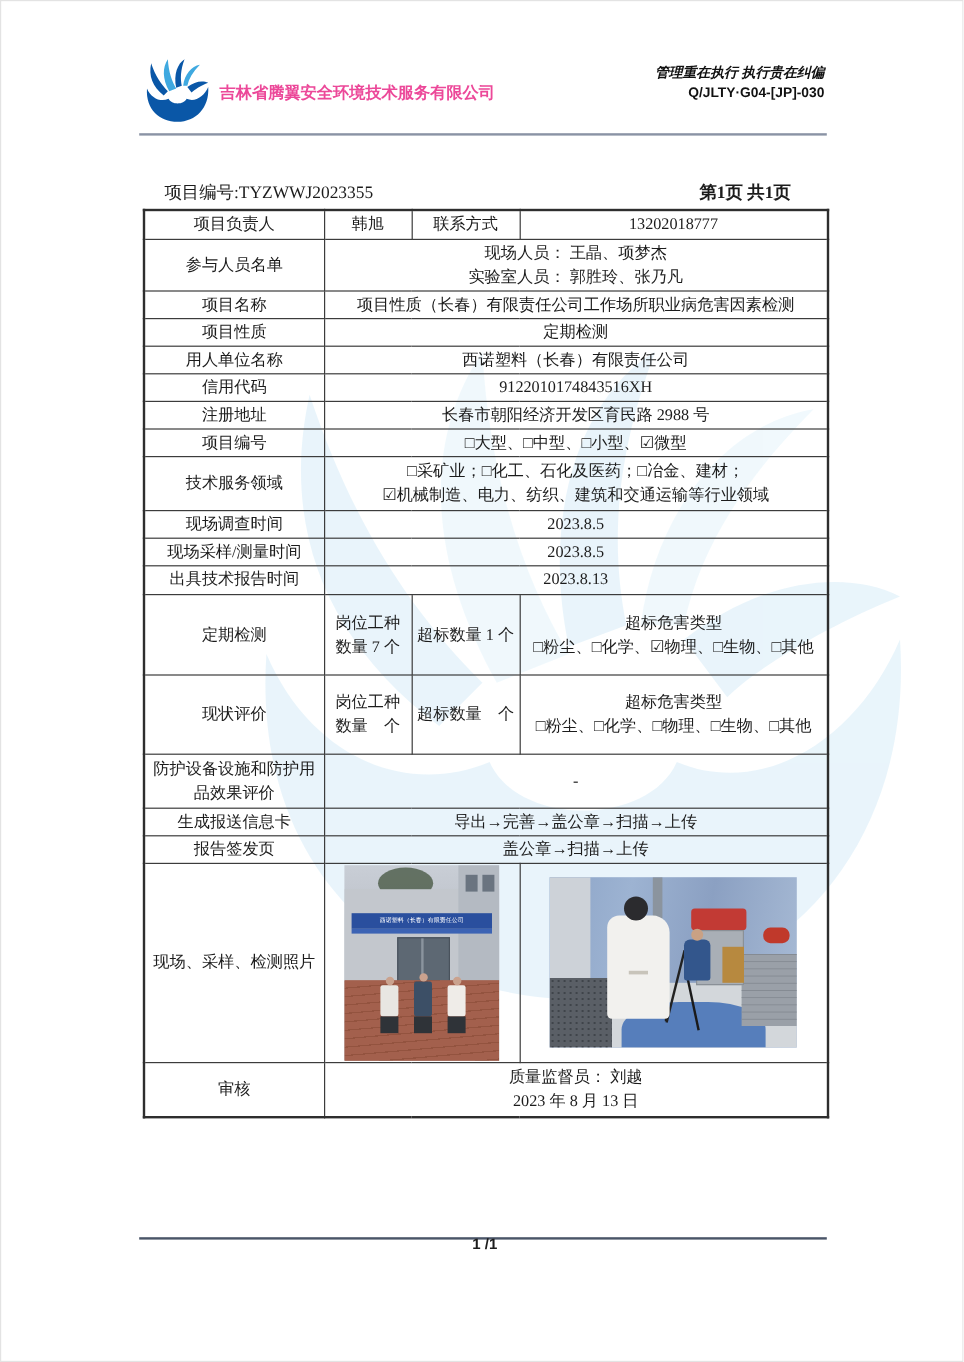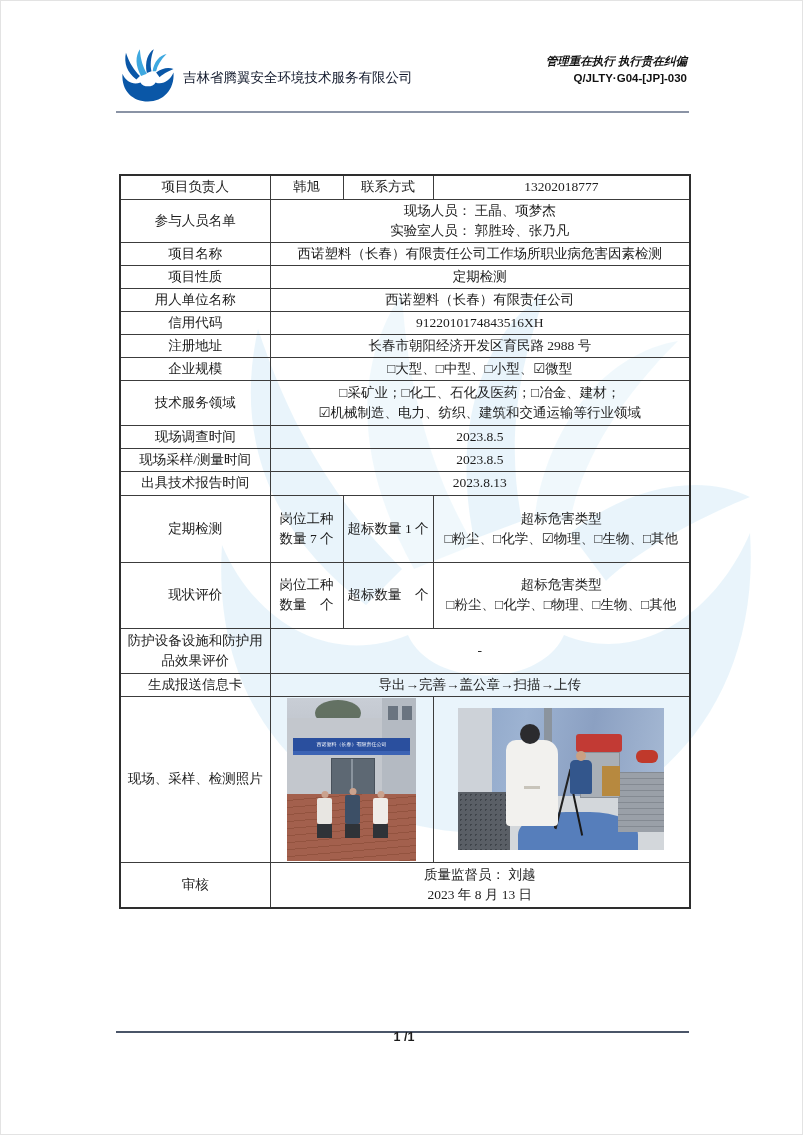--- a/index.html
+++ b/index.html
@@ -11,21 +11,21 @@
     border:1px solid #e3e3e3;
     box-sizing:border-box;
     font-family:"Liberation Serif","DejaVu Serif",serif;
     color:#1c1c1c;
   }
   
   .logo{position:absolute;left:118px;top:46px;width:58px;height:58px;}
   .company-name{
     position:absolute;left:182px;top:68px;
     font-family:"Liberation Sans","DejaVu Sans",sans-serif;
-    font-weight:normal;font-size:13.5px;color:#0f172a;
+    font-weight:bold;font-size:13.5px;color:#ec4899;
   }
   .header-right{
     position:absolute;right:115px;top:52px;text-align:right;
     font-family:"Liberation Sans","DejaVu Sans",sans-serif;
     font-weight:bold;font-size:11.5px;color:#111;line-height:1.5;
   }
   .slogan{font-style:italic;}
   .header-rule{
     position:absolute;left:115px;top:110px;width:573px;height:2px;
     background:#8a93a5;
@@ -132,20 +132,24 @@
     <path d="M58,42 C60,26 70,14 82,12 C72,22 66,32 64,42 Z" fill="#3fa9e0"></path>
     <path d="M64,44 C74,36 86,34 94,38 C84,42 74,48 70,52 Z" fill="#0a57a7"></path>
   </svg>
   <div class="company-name">吉林省腾翼安全环境技术服务有限公司</div>
   <div class="header-right">
     <div class="slogan">管理重在执行 执行贵在纠偏</div>
     <div class="doc-code">Q/JLTY·G04-[JP]-030</div>
   </div>
   <div class="header-rule"></div>
 
+  <div class="meta-line">
+    <span class="project-no">项目编号:TYZWWJ2023355</span>
+    <span class="page-info">第1页 共1页</span>
+  </div>
 
   <svg class="watermark" viewBox="0 0 100 100" preserveAspectRatio="xMidYMid meet">
     <path d="M6,46 C4,76 24,94 50,94 C76,94 96,74 94,44 C88,58 75,66 63,61 C59,70 41,70 37,61 C25,66 12,60 6,46 Z" fill="#7fc3e8"></path>
     <path d="M30,56 C14,44 8,28 12,10 C18,28 26,40 36,50 Z" fill="#7fc3e8"></path>
     <path d="M38,50 C28,32 28,16 36,4 C37,22 42,36 48,46 Z" fill="#aadcf2"></path>
     <path d="M48,45 C44,26 50,10 60,4 C54,20 54,32 56,42 Z" fill="#7fc3e8"></path>
     <path d="M58,42 C60,26 70,14 82,12 C72,22 66,32 64,42 Z" fill="#aadcf2"></path>
     <path d="M64,44 C74,36 86,34 94,38 C84,42 74,48 70,52 Z" fill="#7fc3e8"></path>
   </svg>
 
@@ -168,21 +172,21 @@
     <tr style="height:43px">
       <td class="lbl">参与人员名单</td>
       <td colspan="3" class="two-line">
         <div>现场人员： 王晶、项梦杰</div>
         <div>实验室人员： 郭胜玲、张乃凡</div>
       </td>
     </tr>
 
     <tr style="height:23px">
       <td class="lbl">项目名称</td>
-      <td colspan="3">西诺塑料（长春）有限责任公司工作场所职业病危害因素检测</td>
+      <td colspan="3">项目性质（长春）有限责任公司工作场所职业病危害因素检测</td>
     </tr>
 
     <tr style="height:23px">
       <td class="lbl">项目性质</td>
       <td colspan="3">定期检测</td>
     </tr>
 
     <tr style="height:23px">
       <td class="lbl">用人单位名称</td>
       <td colspan="3">西诺塑料（长春）有限责任公司</td>
@@ -193,21 +197,21 @@
       <td colspan="3">9122010174843516XH</td>
     </tr>
 
     <tr style="height:23px">
       <td class="lbl">注册地址</td>
       <td colspan="3">长春市朝阳经济开发区育民路 2988 号</td>
     </tr>
 
 
     <tr style="height:23px">
-      <td class="lbl">企业规模</td>
+      <td class="lbl">项目编号</td>
       <td colspan="3">□大型、□中型、□小型、☑微型</td>
     </tr>
 
     <tr style="height:45px">
       <td class="lbl">技术服务领域</td>
       <td colspan="3" class="two-line">
         <div>□采矿业；□化工、石化及医药；□冶金、建材；</div>
         <div>☑机械制造、电力、纺织、建筑和交通运输等行业领域</div>
       </td>
     </tr>
@@ -250,20 +254,24 @@
     <tr style="height:45px">
       <td class="lbl">防护设备设施和防护用品效果评价</td>
       <td colspan="3">-</td>
     </tr>
 
     <tr style="height:23px">
       <td class="lbl">生成报送信息卡</td>
       <td colspan="3">导出→完善→盖公章→扫描→上传</td>
     </tr>
 
+    <tr style="height:23px">
+      <td class="lbl">报告签发页</td>
+      <td colspan="3">盖公章→扫描→上传</td>
+    </tr>
 
     <tr style="height:166px">
       <td class="lbl">现场、采样、检测照片</td>
       <td colspan="2">
         <div class="photo photo1">
           <div class="p1-tree"></div>
           <div class="p1-bldg"></div>
           <div class="p1-bldg-right">
             <div class="p1-win" style="left:6px;top:8px;"></div>
             <div class="p1-win" style="left:20px;top:8px;"></div>

